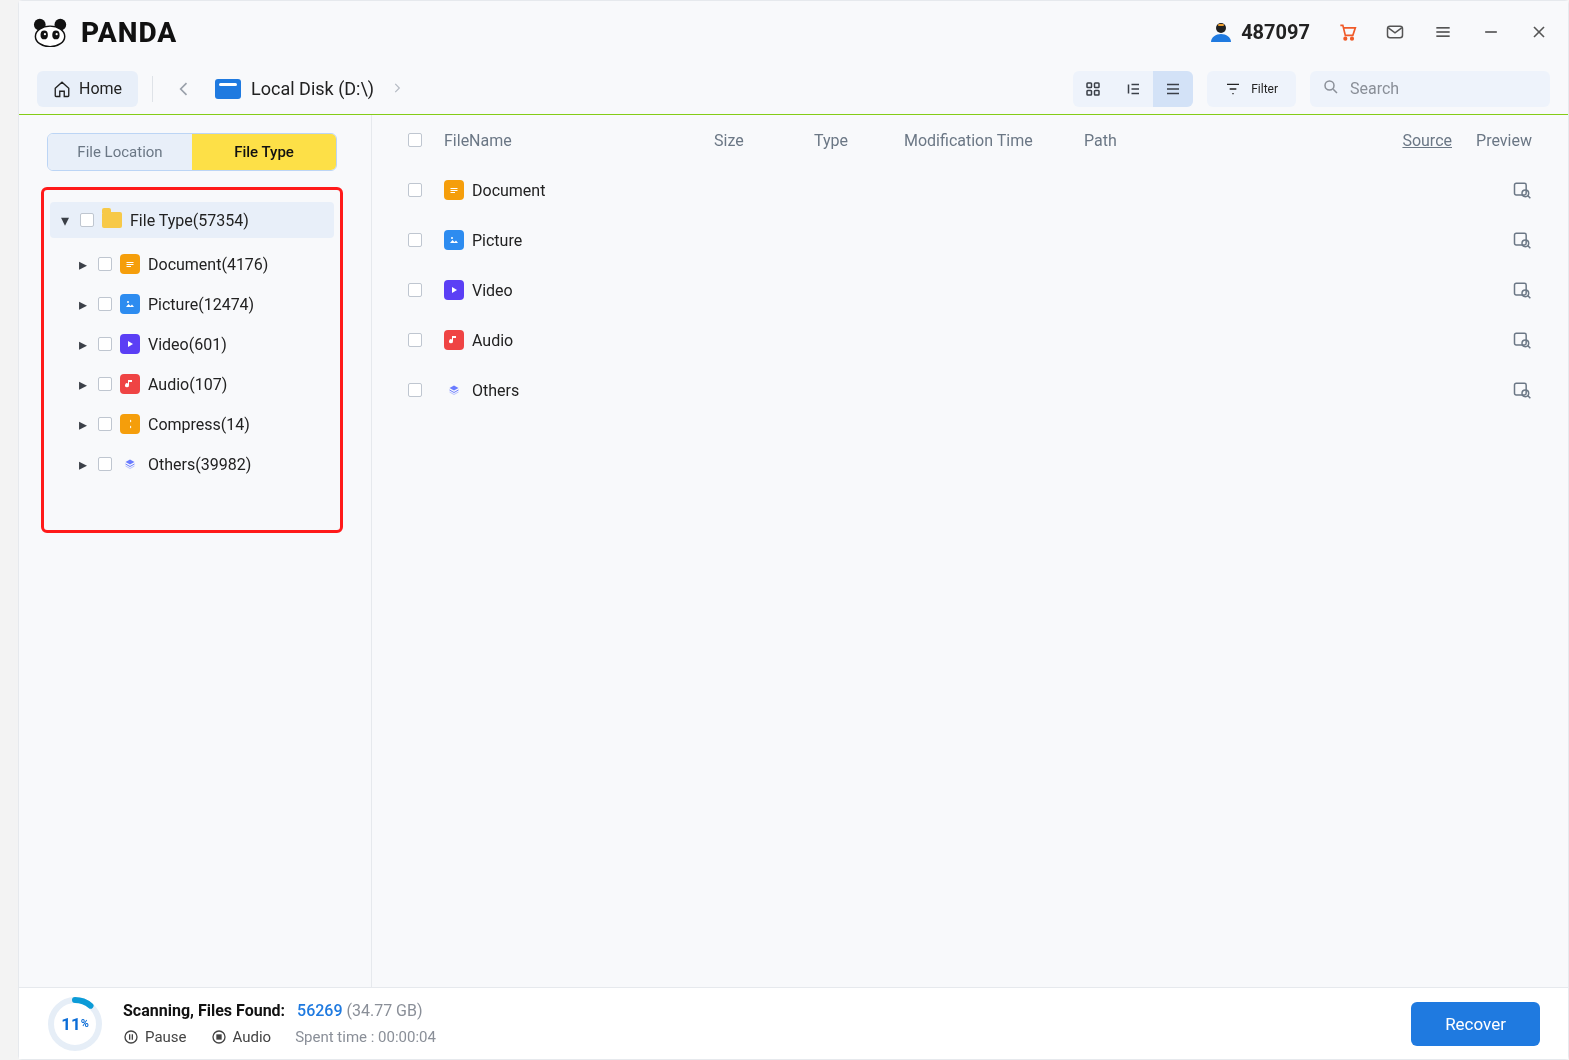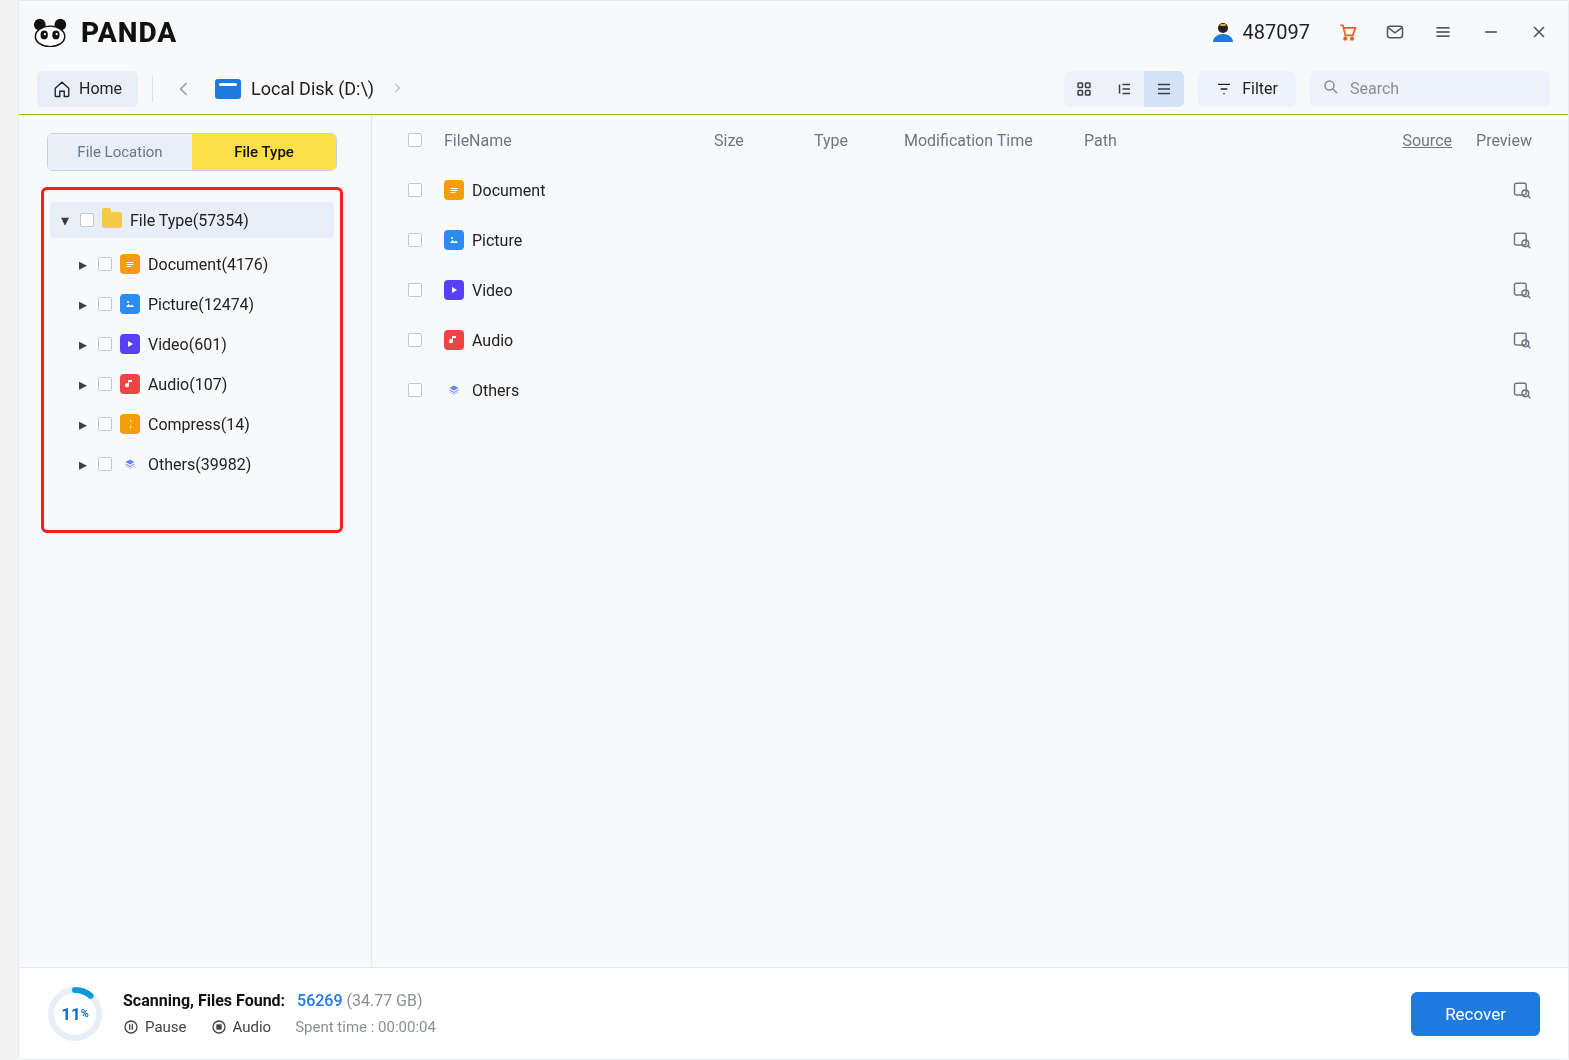--- a/index.html
+++ b/index.html
@@ -11,21 +11,21 @@
   }
   
   .titlebar {
     height: 62px; display: flex; align-items: center; padding: 0 18px 0 12px;
     background: #f8f9fb;
   }
   .logo { display: flex; align-items: center; gap: 6px; font-weight: 800; font-size: 28px; color: #111; letter-spacing: 1px; }
   .logo svg { height: 30px; }
   .titlebar-spacer { flex: 1; }
   .titlebar-right { display: flex; align-items: center; gap: 26px; }
-  .user-chip { display: flex; align-items: center; gap: 8px; font-size: 20px; font-weight: 400; color: #222; }
+  .user-chip { display: flex; align-items: center; gap: 8px; font-size: 20px; font-weight: 700; color: #222; }
   .tb-icon { width: 22px; height: 22px; display: flex; align-items: center; justify-content: center; cursor: pointer; color: #555; }
   .tb-icon svg { width: 20px; height: 20px; }
   
   .toolbar {
     height: 52px; display: flex; align-items: center; padding: 0 18px;
     border-bottom: 1px solid #84cc16; gap: 14px;
   }
   .home-btn {
     height: 36px; background: #e8eff9; border-radius: 6px; padding: 0 16px;
     display: flex; align-items: center; gap: 8px; font-size: 16px; color: #222; cursor: pointer;
@@ -33,21 +33,21 @@
   .vsep { width: 1px; height: 26px; background: #dfe3e8; }
   .nav-back { width: 34px; height: 34px; display:flex; align-items:center; justify-content:center; color:#8a8f98; cursor:pointer;}
   .disk-chip { display:flex; align-items:center; gap:10px; font-size:18px; color:#222; }
   .disk-icon { width:26px; height:20px; background:#1f7ae0; border-radius:3px; position:relative;}
   .disk-icon::before{content:"";position:absolute;left:4px;right:4px;top:4px;height:3px;background:#fff;border-radius:2px;}
   .chevr { color:#b4bac2; margin-left:6px; }
   .toolbar-spacer{flex:1;}
   .view-group{ display:flex; background:#eef3fb; border-radius:6px; overflow:hidden; height:36px;}
   .view-btn{ width:40px; display:flex; align-items:center; justify-content:center; cursor:pointer; color:#3a3f47;}
   .view-btn.active{ background:#d3e2f7;}
-  .filter-btn{ height:36px; background:#eef3fb; border-radius:6px; padding:0 18px; display:flex; align-items:center; gap:10px; font-size:16px; color:#222; cursor:pointer;}
+  .filter-btn{ height:36px; background:#eef3fb; border-radius:6px; padding:0 18px; display:flex; align-items:center; gap:10px; font-size:12px; color:#222; cursor:pointer;}
   .search-wrap{ position:relative; }
   .search-input{ height:36px; width:240px; background:#eef3fb; border:none; border-radius:6px; padding:0 14px 0 40px; font-size:16px; color:#333; outline:none;}
   .search-input::placeholder{color:#8a8f98;}
   .search-ic{ position:absolute; left:12px; top:50%; transform:translateY(-50%); color:#8a8f98;}
   
   .body{ flex:1; display:flex; min-height:0;}
   .sidebar{ width:352px; padding:18px 10px 18px 22px; }
   .side-tabs{ display:flex; border:1px solid #bcd5f5; border-radius:6px; overflow:hidden; width:290px; height:38px; margin-left:6px;}
   .side-tab{ flex:1; display:flex; align-items:center; justify-content:center; font-size:15px; cursor:pointer;}
   .side-tab.inactive{ background:#e8eff9; color:#6b7785;}
@@ -80,21 +80,21 @@
   .th-path{ flex:1;}
   .th-src{ flex:0 0 90px; text-align:right;text-decoration:underline;}
   .th-prev{ flex:0 0 80px; text-align:right;}
   .rows{}
   .row{ height:50px; display:flex; align-items:center; padding:0 36px; font-size:16px; color:#222;}
   .r-cb{ width:36px; display:flex; align-items:center;}
   .r-ico{ width:28px; display:flex; align-items:center;}
   .r-name{ flex:1;}
   .r-prev{ width:36px; display:flex; justify-content:flex-end; color:#6b7785; cursor:pointer;}
   
-  .footer{ height:92px; border-top:1px solid #e6e9ed; display:flex; align-items:center; padding:4px 28px; background:#fff;}
+  .footer{ height:72px; border-top:1px solid #e6e9ed; display:flex; align-items:center; padding:4px 28px; background:#fff;}
   .ring{ width:56px; height:56px; position:relative; margin-right:20px;}
   .ring svg{ transform:rotate(-90deg);}
   .ring-text{ position:absolute; inset:0; display:flex; align-items:center; justify-content:center; font-weight:700; color:#0b6dd7; font-size:17px;}
   .ring-text small{font-size:11px; font-weight:700;}
   .footer-mid{ display:flex; flex-direction:column; gap:8px;}
   .footer-line1{ font-size:16px; }
   .footer-line1 .bold{font-weight:700; color:#111;}
   .footer-line1 .count{ color:#1f7ae0; font-weight:500;}
   .footer-line1 .size{ color:#8a8f98;}
   .footer-line2{ display:flex; align-items:center; gap:24px; font-size:15px; color:#444;}

